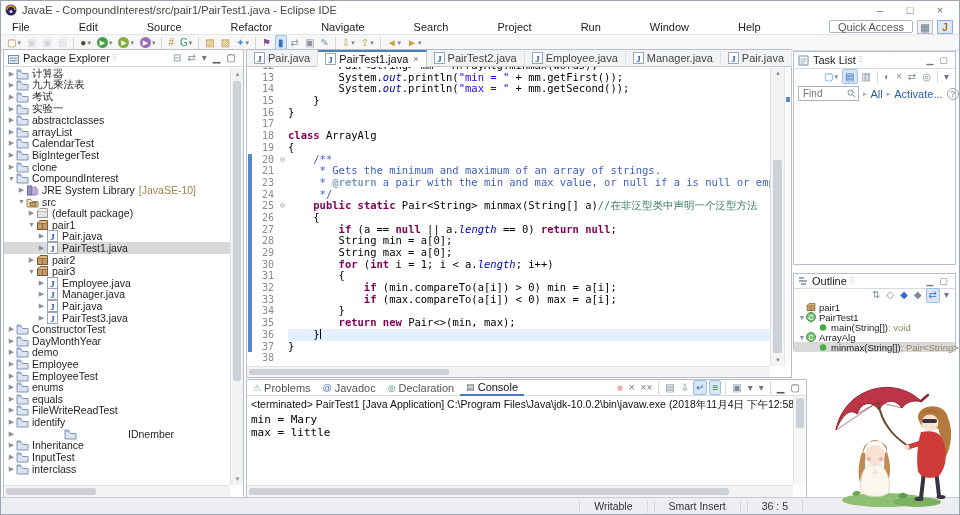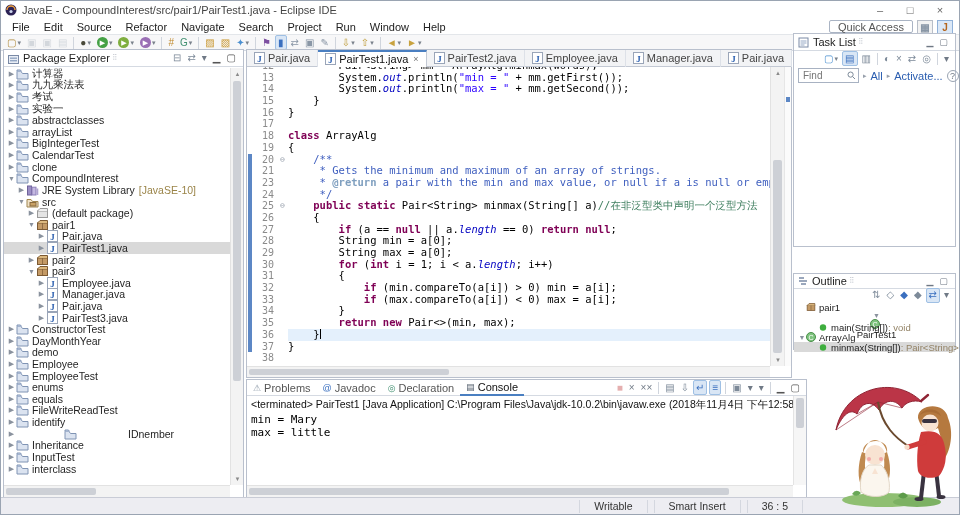--- a/index.html
+++ b/index.html
@@ -116,21 +116,21 @@
           <circle cx="6" cy="7.5" r="1.6" fill="#cdd6ee"></circle>
         </svg>
     </span>
     <span class="ttext">JavaE - CompoundInterest/src/pair1/PairTest1.java - Eclipse IDE</span>
     <span class="wctl">–</span>
     <span class="wctl">□</span>
     <span class="wctl">×</span>
   </div>
 
   <div class="menubar">
-    <span id="menus" style="display: inline-flex;">
+    <span id="menus" style="display: inline-flex; gap: 35px;">
         <span class="menu-item">File</span>
         <span class="menu-item">Edit</span>
         <span class="menu-item">Source</span>
         <span class="menu-item">Refactor</span>
         <span class="menu-item">Navigate</span>
         <span class="menu-item">Search</span>
         <span class="menu-item">Project</span>
         <span class="menu-item">Run</span>
         <span class="menu-item">Window</span>
         <span class="menu-item">Help</span>
@@ -319,31 +319,31 @@
           <span>arrayList</span>
         </div>
         <div class="tree-row" style="padding-left: 3px;">
           <span class="tarrow">▶</span>
           <span class="ticon">
             <svg width="13" height="12" viewBox="0 0 13 12">
               <path d="M1 3.5 h4 l1.5 2 H12 V11 H1 Z" fill="#dbe3f0" stroke="#8094b4"></path>
               <path d="M1 3.5 V2 h3.5 l1 1.5" fill="#c7d4ea" stroke="#8094b4"></path>
             </svg>
           </span>
+          <span>CalendarTest</span>
+        </div>
+        <div class="tree-row" style="padding-left: 3px;">
+          <span class="tarrow">▶</span>
+          <span class="ticon">
+            <svg width="13" height="12" viewBox="0 0 13 12">
+              <path d="M1 3.5 h4 l1.5 2 H12 V11 H1 Z" fill="#dbe3f0" stroke="#8094b4"></path>
+              <path d="M1 3.5 V2 h3.5 l1 1.5" fill="#c7d4ea" stroke="#8094b4"></path>
+            </svg>
+          </span>
           <span>BigIntegerTest</span>
-        </div>
-        <div class="tree-row" style="padding-left: 3px;">
-          <span class="tarrow">▶</span>
-          <span class="ticon">
-            <svg width="13" height="12" viewBox="0 0 13 12">
-              <path d="M1 3.5 h4 l1.5 2 H12 V11 H1 Z" fill="#dbe3f0" stroke="#8094b4"></path>
-              <path d="M1 3.5 V2 h3.5 l1 1.5" fill="#c7d4ea" stroke="#8094b4"></path>
-            </svg>
-          </span>
-          <span>CalendarTest</span>
         </div>
         <div class="tree-row" style="padding-left: 3px;">
           <span class="tarrow">▶</span>
           <span class="ticon">
             <svg width="13" height="12" viewBox="0 0 13 12">
               <path d="M1 3.5 h4 l1.5 2 H12 V11 H1 Z" fill="#dbe3f0" stroke="#8094b4"></path>
               <path d="M1 3.5 V2 h3.5 l1 1.5" fill="#c7d4ea" stroke="#8094b4"></path>
             </svg>
           </span>
           <span>clone</span>
@@ -910,21 +910,21 @@
         <div>max = little</div>
       </div>
     <div class="con-vsb">
       <div class="thumb" style="left:2px;right:2px;top:2px;height:30px;"></div>
     </div>
     <div class="hsb" style="right:13px;">
       <div class="thumb" style="top:2px;bottom:2px;left:2px;width:480px;"></div>
     </div>
   </div>
 
-  <div class="panel" style="left:792px;top:32px;width:163px;height:214px;">
+  <div class="panel" style="left:792px;top:50px;width:163px;height:214px;">
     <div class="ptitle">
       <span class="picon">
           <svg width="11" height="11" viewBox="0 0 11 11">
             <rect x="1" y="1" width="9" height="9" fill="#fff" stroke="#7a8aa6"></rect>
             <path d="M2.5 4 h6 M2.5 6 h6 M2.5 8 h4" stroke="#94a7c4"></path>
           </svg>
         </span>
       <span class="plabel">Task List</span>
       <span class="pmark">⫶⫶</span>
       <span class="ptitle-right">
@@ -1016,21 +1016,21 @@
           <span class="tarrow"></span>
           <span class="oicon">
             <svg width="13" height="12" viewBox="0 0 13 12">
               <rect x="1.5" y="4" width="10" height="6.5" fill="#c49a66" stroke="#7d5a33"></rect>
               <path d="M1.5 4 L4 1.5 h7.5 L11.5 4" fill="#dcb87e" stroke="#7d5a33"></path>
               <path d="M6.5 4 v6.5" stroke="#7d5a33" stroke-width="0.7"></path>
             </svg>
           </span>
           <span>pair1</span>
         </div>
-        <div class="orow" style="padding-left: 4px; flex-direction: column;">
+        <div class="orow" style="padding-left: 4px;">
           <span class="tarrow">▼</span>
           <span class="oicon">
             <svg width="10" height="10" viewBox="0 0 10 10">
               <circle cx="5" cy="5" r="4.5" fill="#7fc47f" stroke="#4a8f4a"></circle>
               <text x="5" y="7.6" font-size="7" fill="#fff" text-anchor="middle" font-family="sans-serif">C</text>
             </svg>
           </span>
           <span>PairTest1</span>
         </div>
         <div class="orow" style="padding-left: 16px;">

